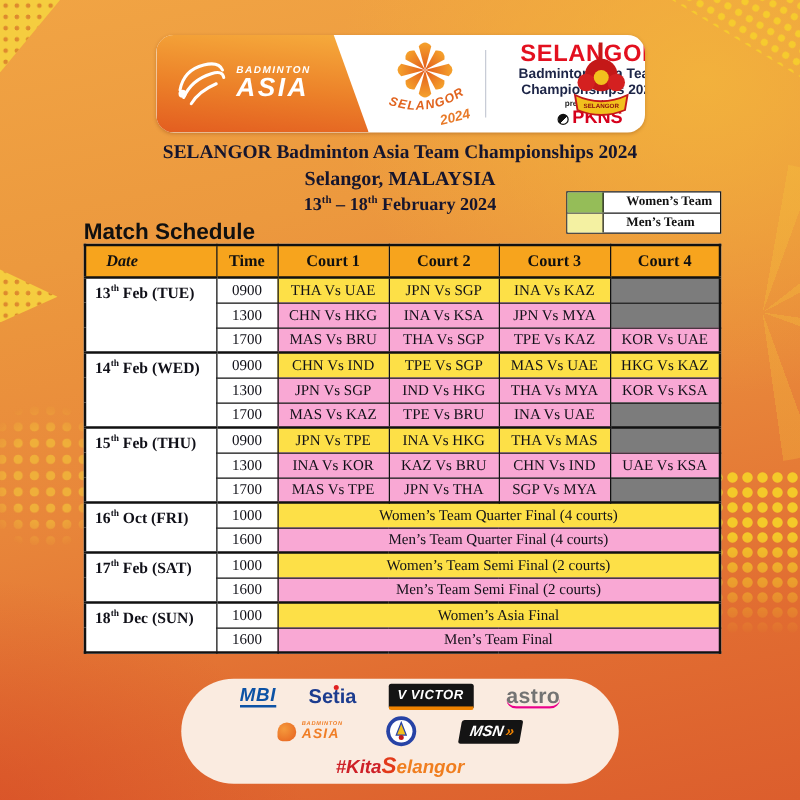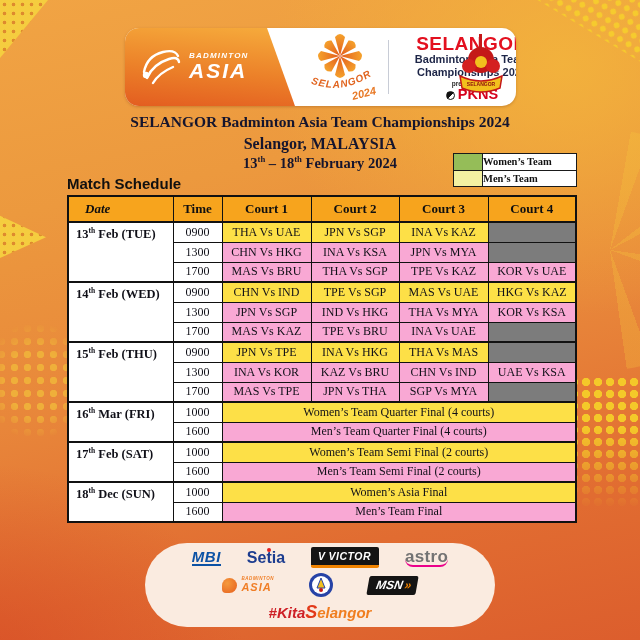--- a/index.html
+++ b/index.html
@@ -60,23 +60,23 @@
   .t3 { font-size:16px; margin-top:4px; }
   .t4 { font-size:14.5px; margin-top:1px; }
   sup { font-size:60%; }
   
   .legend { position:absolute; left:453px; top:153px; width:124px; border:1px solid #1a1a1a; background:#fff; }
   .legend-row { display:flex; height:16px; }
   .legend-row + .legend-row { border-top:1px solid #1a1a1a; }
   .legend-swatch { width:29px; border-right:1px solid #1a1a1a; }
   .sw-women { background:#95BD58; }
   .sw-men { background:#F4F1A2; }
-  .legend-label { flex:1; font-weight:bold; font-size:10.5px; line-height:15px; padding-left:0; color:#111; }
-  
-  .match-label { position:absolute; left:67px; top:175px; font-family:"Liberation Sans",sans-serif; font-weight:bold; font-size:15px; color:#101010; }
+  .legend-label { flex:1; font-weight:bold; font-size:10.5px; line-height:15px; padding-left:18px; color:#111; }
+  
+  .match-label { position:absolute; left:67px; top:175px; font-family:"Liberation Sans",sans-serif; font-weight:bold; font-size:18px; color:#101010; }
   
   table.schedule { position:absolute; left:67px; top:195px; width:508px; border-collapse:collapse; table-layout:fixed; background:#fff; border:2px solid #111; }
   .schedule th { background:#F7A41D; border:1px solid #111; font-size:13px; font-weight:bold; height:26px; color:#101010; }
   .schedule th.h-date { text-align:left; padding-left:16px;font-style:italic; }
   .schedule td { border:1px solid #111; height:20px; font-size:12px; text-align:center; color:#101018; padding:0 1px; }
   .schedule tr.group-start td { border-top:2px solid #111; }
   .date-cell { background:#fff; font-weight:bold; text-align:left !important; padding-left:7px !important; vertical-align:top; padding-top:3px !important; font-size:12.5px !important; }
   .time-cell { background:#fff; }
   .c-women { background:#fde047; }
   .c-men { background:#f9a8d4; }
@@ -289,21 +289,21 @@
           <td class="c-men">UAE Vs KSA</td>
         </tr>
         <tr>
           <td class="time-cell">1700</td>
           <td class="c-men">MAS Vs TPE</td>
           <td class="c-men">JPN Vs THA</td>
           <td class="c-men">SGP Vs MYA</td>
           <td class="c-empty"></td>
         </tr>
         <tr class="group-start">
-          <td class="date-cell" rowspan="2"><span>16</span><sup>th</sup><span> Mar (FRI)</span></td>
+          <td class="date-cell" rowspan="2"><span>16</span><sup>th</sup><span> Oct (FRI)</span></td>
           <td class="time-cell">1000</td>
           <td class="c-women" colspan="4">Women’s Team Quarter Final (4 courts)</td>
         </tr>
         <tr>
           <td class="time-cell">1600</td>
           <td class="c-men" colspan="4">Men’s Team Quarter Final (4 courts)</td>
         </tr>
         <tr class="group-start">
           <td class="date-cell" rowspan="2"><span>17</span><sup>th</sup><span> Feb (SAT)</span></td>
           <td class="time-cell">1000</td>

